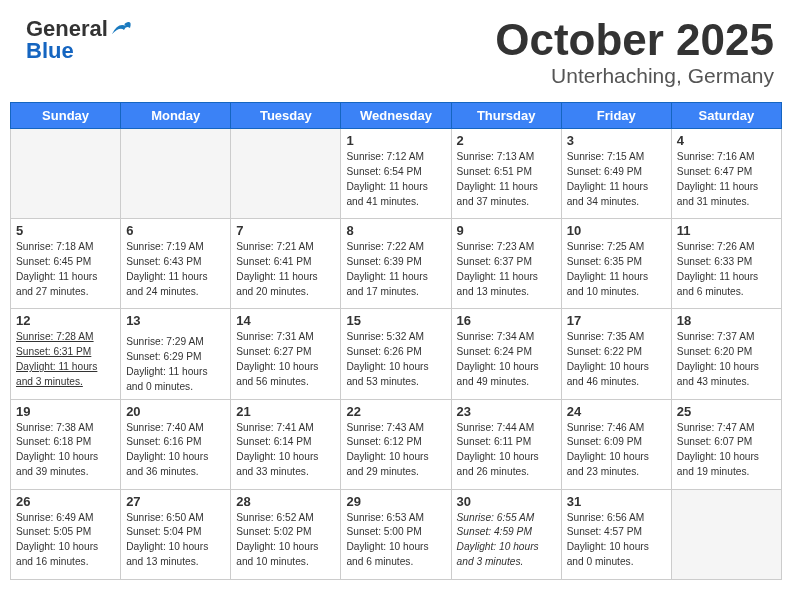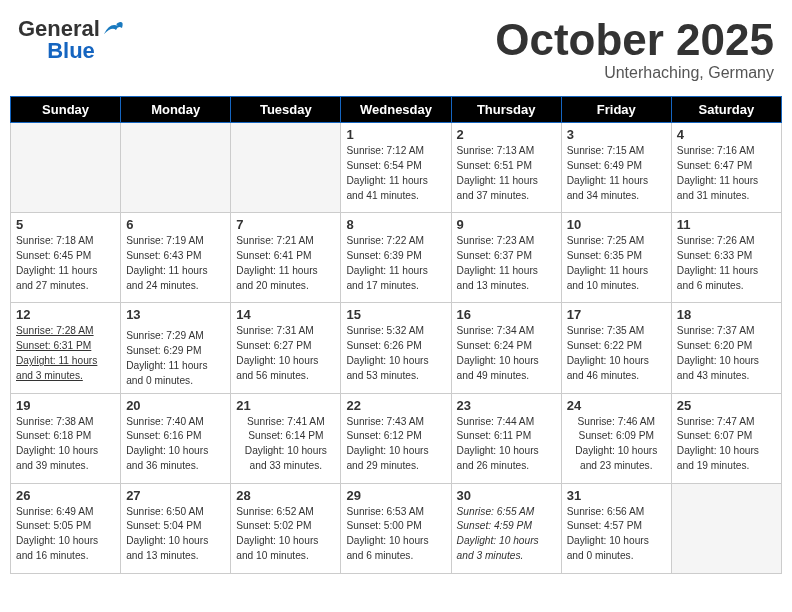--- a/index.html
+++ b/index.html
@@ -13,42 +13,43 @@
     .header {
       display: flex;
       justify-content: space-between;
       align-items: flex-start;
       margin-bottom: 8px;
       padding: 6px 8px;
     }
     .logo {
       display: flex;
       flex-direction: column;
-      align-items: center;
+      align-items: flex-start;
+      margin-left: 8px;
     }
     .title-block {
       text-align: right;
     }
     .month-title {
       font-size: 44px;
       font-weight: bold;
       color: #333;
       line-height: 1.1;
     }
     .location {
-      font-size: 16px;
+      font-size: 21px;
       color: #555;
     }
     .calendar {
       width: 100%;
       border-collapse: collapse;
       table-layout: fixed;
     }
     .calendar th {
-      background: #000000;
+      background: #3b82f6;
       color: #fff;
       text-align: center;
       padding: 5px 3px;
       font-size: 13px;
       font-weight: bold;
       border: 1px solid #1565c0;
     }
     .calendar td {
       vertical-align: top;
       border: 1px solid #ccc;
@@ -248,42 +249,42 @@
         </td>
         <td>
           <div class="day-num">20</div>
           <div class="day-info" style="white-space: pre-line;">Sunrise: 7:40 AM
 Sunset: 6:16 PM
 Daylight: 10 hours
 and 36 minutes.</div>
         </td>
         <td>
           <div class="day-num">21</div>
-          <div class="day-info" style="white-space: pre-line; text-align: center;">Sunrise: 7:41 AM
+          <div class="day-info" style="white-space: pre-line;">Sunrise: 7:41 AM
 Sunset: 6:14 PM
 Daylight: 10 hours
 and 33 minutes.</div>
         </td>
         <td>
           <div class="day-num">22</div>
           <div class="day-info" style="white-space: pre-line;">Sunrise: 7:43 AM
 Sunset: 6:12 PM
 Daylight: 10 hours
 and 29 minutes.</div>
         </td>
         <td>
           <div class="day-num">23</div>
           <div class="day-info" style="white-space: pre-line;">Sunrise: 7:44 AM
 Sunset: 6:11 PM
 Daylight: 10 hours
 and 26 minutes.</div>
         </td>
         <td>
           <div class="day-num">24</div>
-          <div class="day-info" style="white-space: pre-line; text-align: center;">Sunrise: 7:46 AM
+          <div class="day-info" style="white-space: pre-line;">Sunrise: 7:46 AM
 Sunset: 6:09 PM
 Daylight: 10 hours
 and 23 minutes.</div>
         </td>
         <td>
           <div class="day-num">25</div>
           <div class="day-info" style="white-space: pre-line;">Sunrise: 7:47 AM
 Sunset: 6:07 PM
 Daylight: 10 hours
 and 19 minutes.</div>

